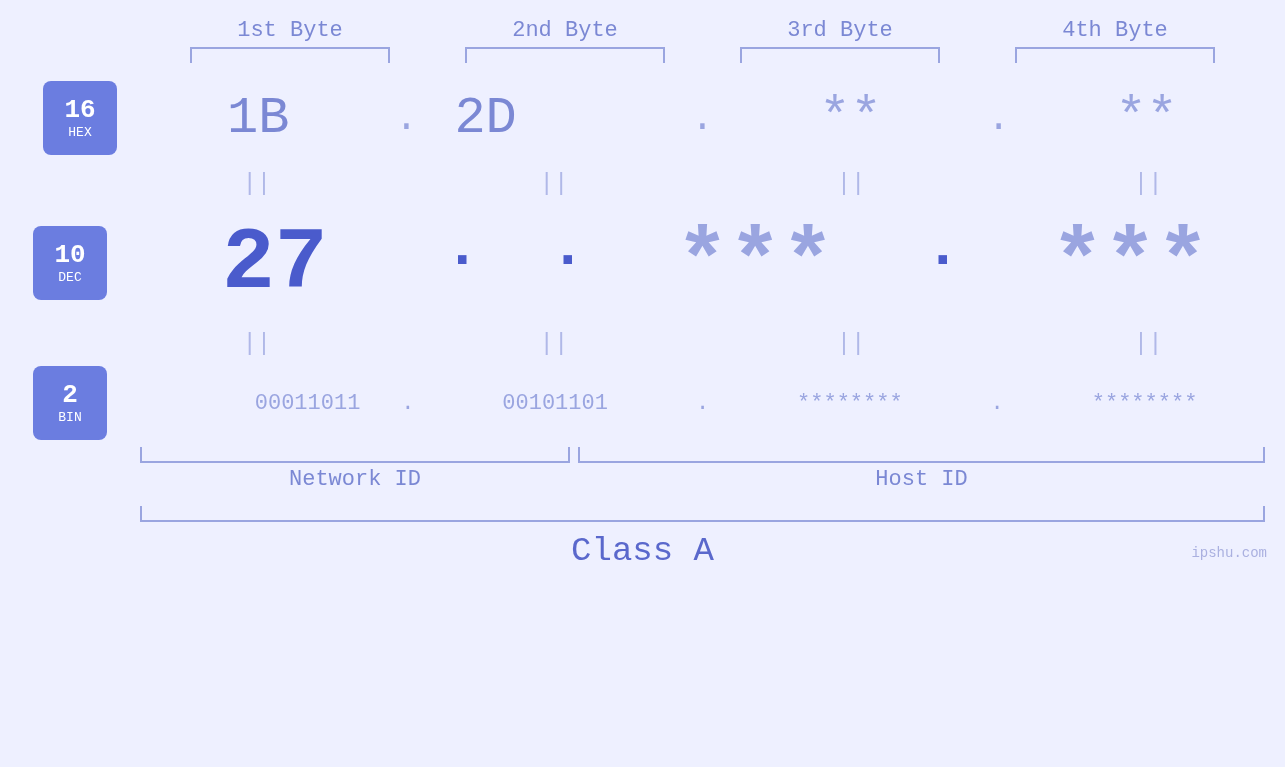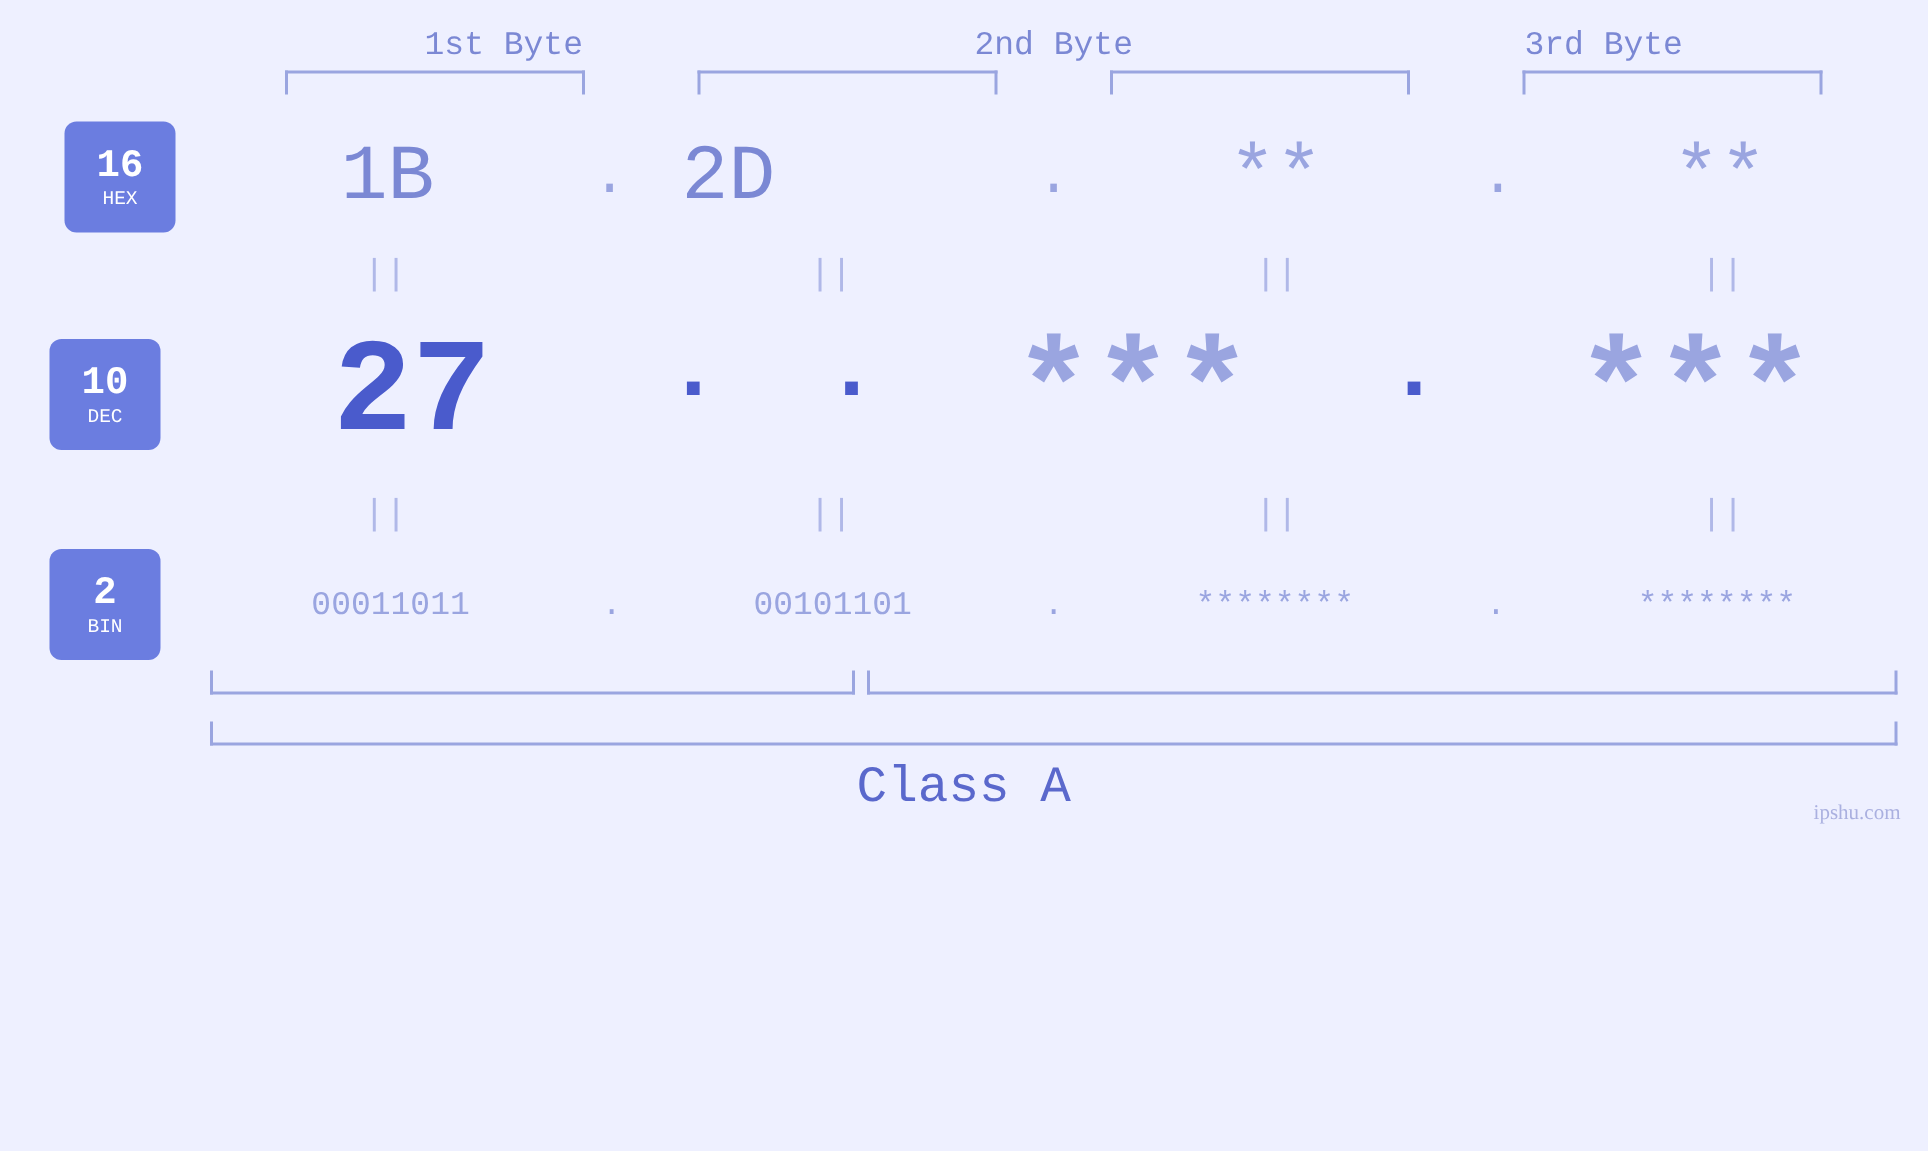--- a/index.html
+++ b/index.html
@@ -114,41 +114,42 @@
       font-family: 'Courier New', Courier, monospace;
     }
 
     .bin-dot {
       color: #9aa5e0;
       font-size: 22px;
     }
 
     .watermark {
       position: absolute;
-      bottom: 20px;
+      bottom: 10px;
       right: 18px;
       color: #aab0e0;
       font-size: 14px;
-      font-family: Liberation Serif, serif;
+      font-family: Liberation Mono, monospace;
     }
 
     
     .masked {
       color: #9aa5e0;
     }
   </style>
 </head>
 <body>
 
 <div class="main-container">
 
   <div class="byte-headers">
     <div class="byte-header">1st Byte</div>
     <div class="byte-header">2nd Byte</div>
     <div class="byte-header">3rd Byte</div>
+    <div class="byte-header">4th Byte</div>
   </div>
 
   <div class="brackets-row">
     <div class="bracket"></div>
     <div class="bracket"></div>
     <div class="bracket"></div>
     <div class="bracket"></div>
   </div>
 
   <div style="display:flex; width:1285px; flex-direction:column;">
@@ -229,21 +230,21 @@
     </div>
 
     <div style="display:flex; align-items:center; height:80px;">
       <div style="width:140px; display:flex; justify-content:center;">
         <div class="badge">
           <span class="badge-num">2</span>
           <span class="badge-label">BIN</span>
         </div>
       </div>
       <div style="display:flex; align-items:center; flex:1; margin-right:20px; justify-content:space-around;">
-        <div style="width:200px; text-align:center;">
+        <div style="width:200px; text-align:right;">
           <span class="bin-val">00011011</span>
         </div>
         <span class="bin-dot">.</span>
         <div style="width:200px; text-align:center;">
           <span class="bin-val">00101101</span>
         </div>
         <span class="bin-dot">.</span>
         <div style="width:200px; text-align:center;">
           <span class="bin-val masked">********</span>
         </div>
@@ -261,20 +262,25 @@
         <div style="width:430px; height:16px; border-left:2px solid #9aa5e0; border-right:2px solid #9aa5e0; border-bottom:2px solid #9aa5e0;"></div>
 
         <div style="width:8px;"></div>
 
         <div style="flex:1; height:16px; border-left:2px solid #9aa5e0; border-right:2px solid #9aa5e0; border-bottom:2px solid #9aa5e0;"></div>
       </div>
     </div>
 
     <div style="display:flex; width:1285px; margin-top:4px;">
       <div style="width:140px;"></div>
+      <div style="flex:1; margin-right:20px; display:flex;">
+        <div style="width:430px; text-align:center; color:#7b88d4; font-size:22px; font-family:'Courier New';">Network ID</div>
+        <div style="width:8px;"></div>
+        <div style="flex:1; text-align:center; color:#7b88d4; font-size:22px; font-family:'Courier New';">Host ID</div>
+      </div>
     </div>
 
     <div style="display:flex; width:1285px; margin-top:14px;">
       <div style="width:140px;"></div>
       <div style="flex:1; margin-right:20px; height:16px; border-left:2px solid #9aa5e0; border-right:2px solid #9aa5e0; border-bottom:2px solid #9aa5e0;"></div>
     </div>
 
     <div style="width:1285px; text-align:center; margin-top:10px;">
       <span style="color:#5a68cc; font-size:34px; font-family:'Courier New', Courier, monospace;">Class A</span>
     </div>

